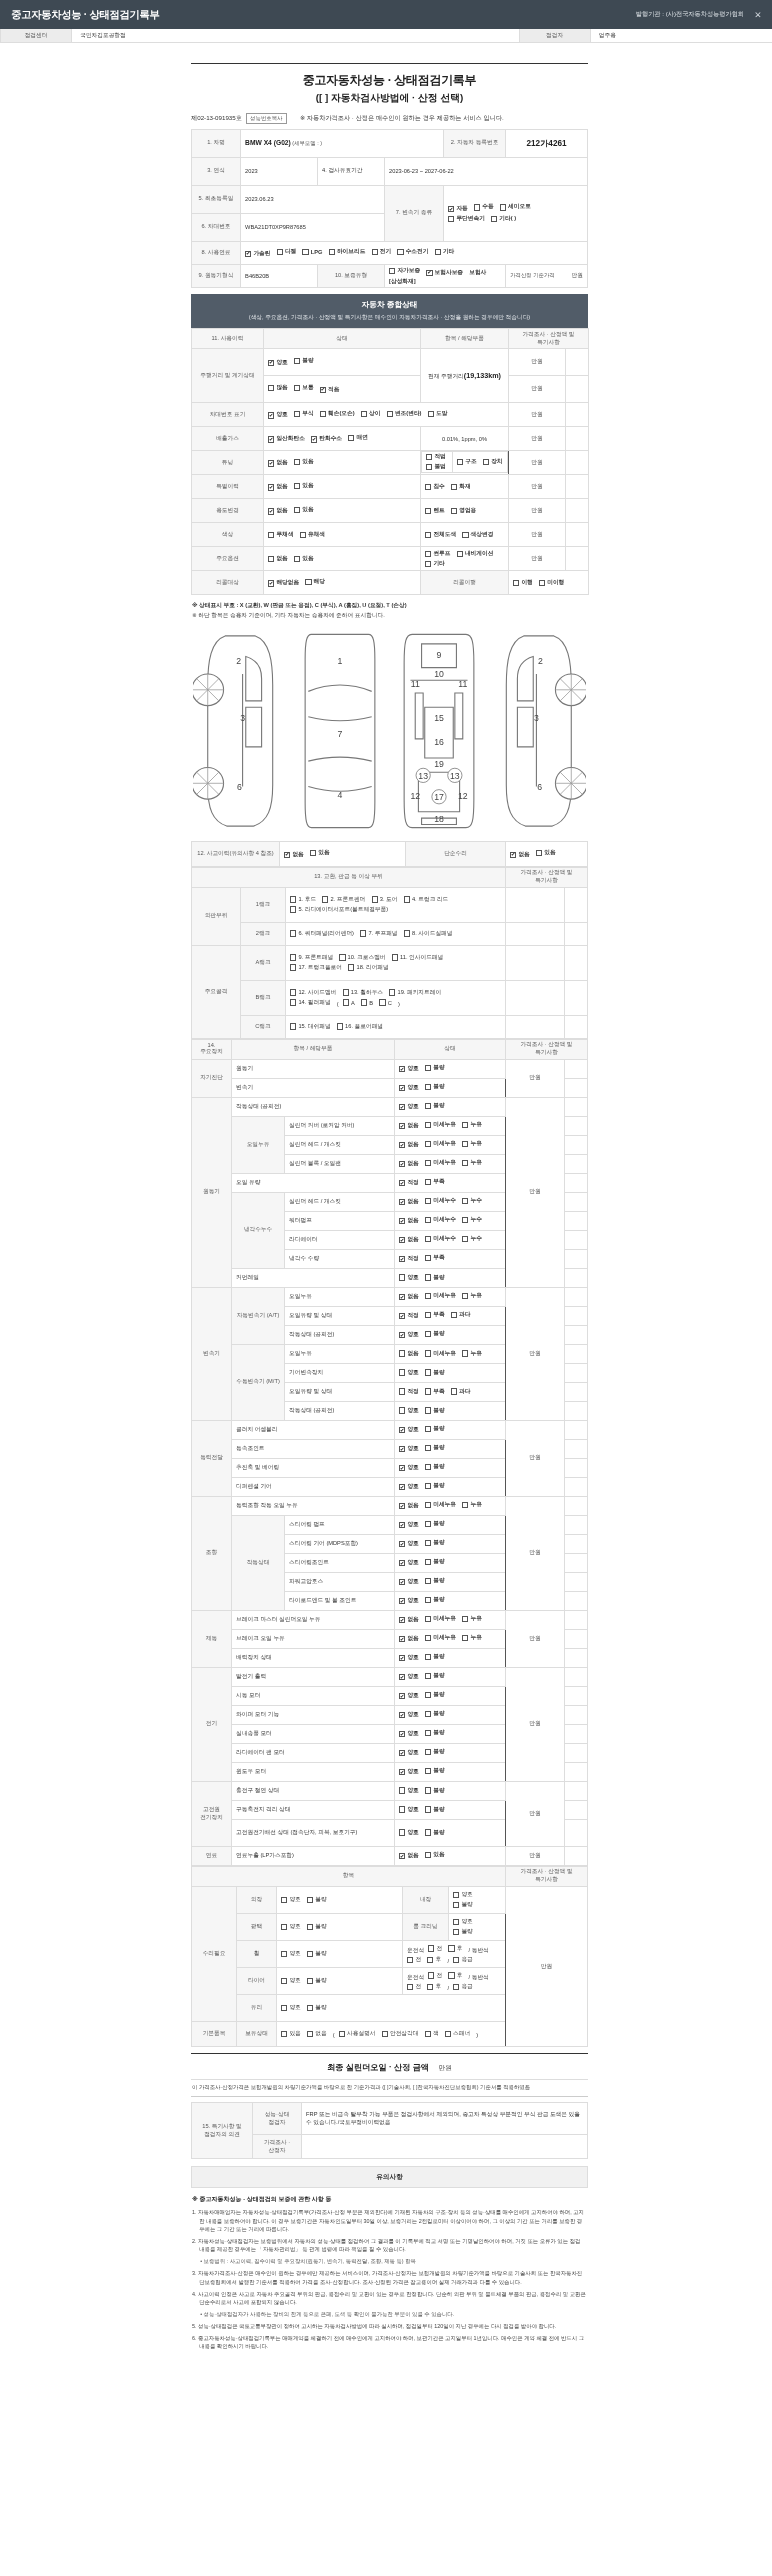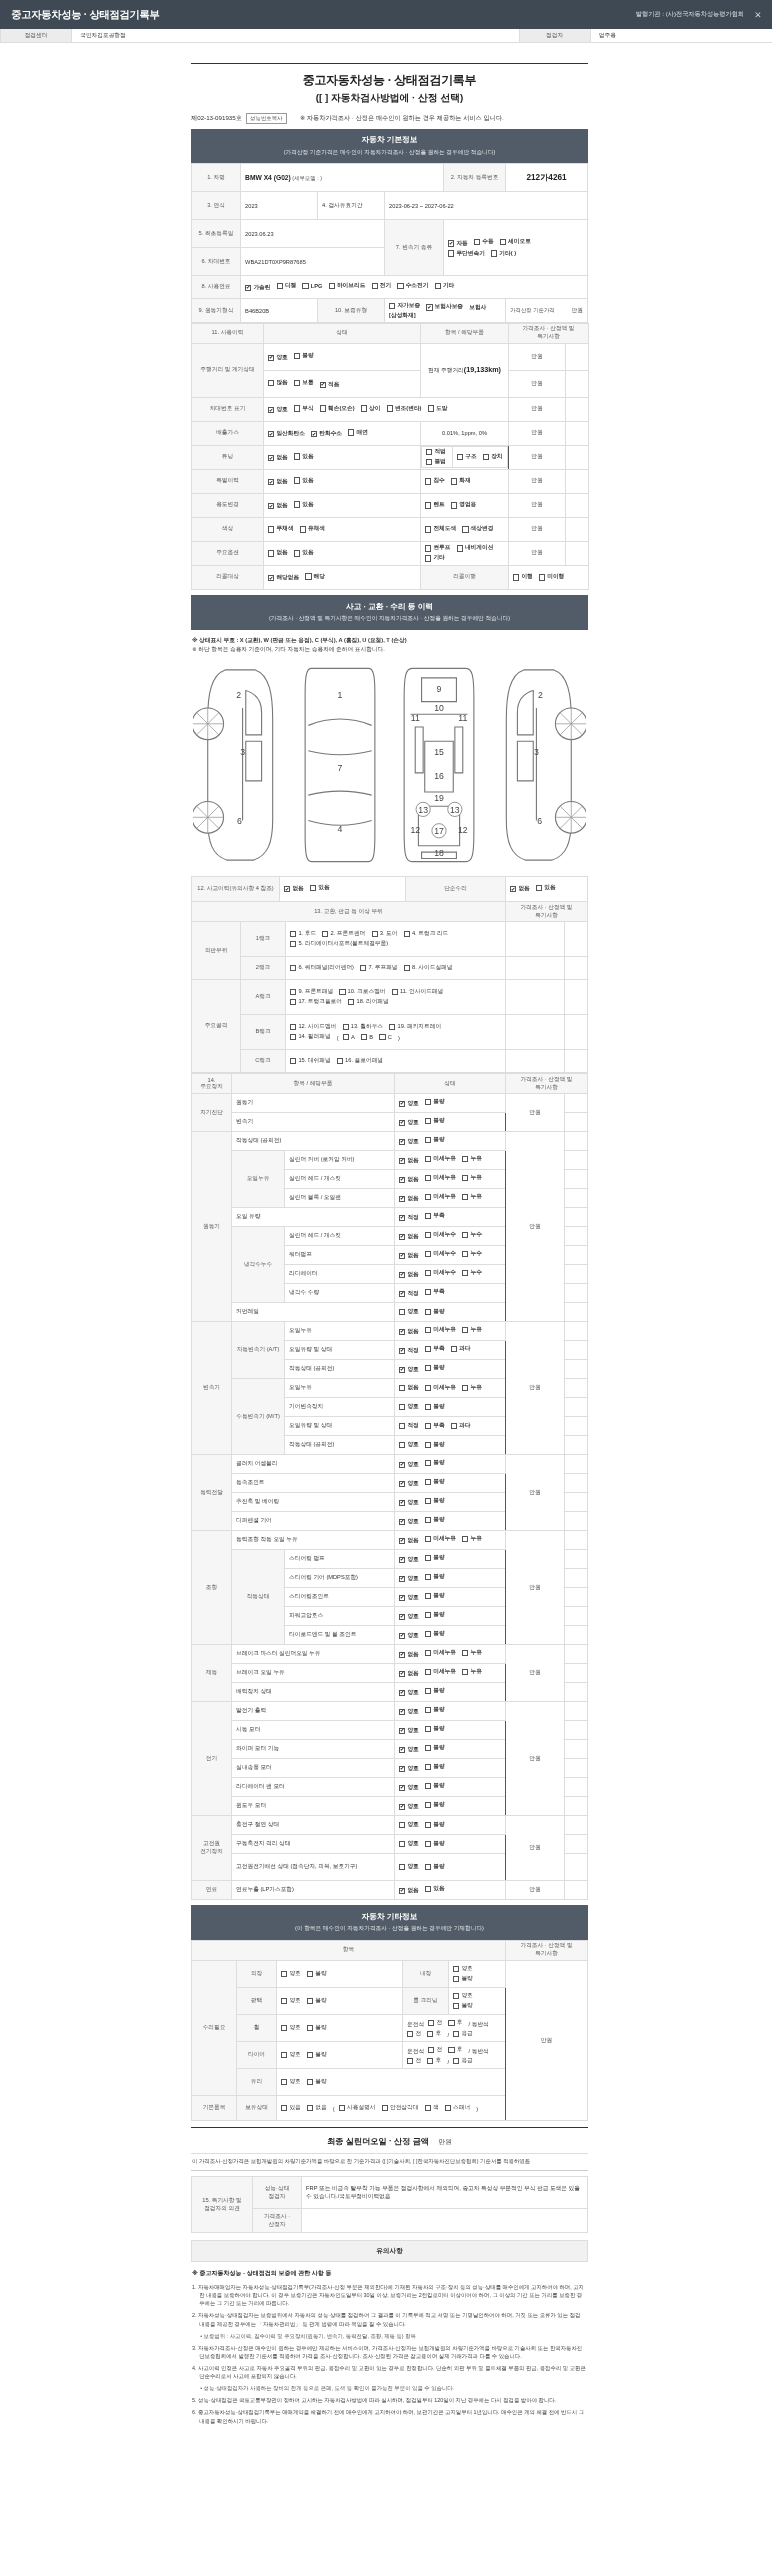--- a/index.html
+++ b/index.html
@@ -80,24 +80,20 @@
 
 <div class="doc">
   <div class="doc-title">중고자동차성능 · 상태점검기록부</div>
   <div class="doc-sub">([      ] 자동차검사방법에 · 산정 선택)</div>
   <div class="docno-row">
     <span>제02-13-091935호</span>
     <button class="badge">성능번호복사</button>
     <span class="svc-note">※ 자동차가격조사 · 산정은 매수인이 원하는 경우 제공하는 서비스 입니다.</span>
   </div>
 
-  <div class="band">
-    <div class="bt">자동차 기본정보</div>
-    <div class="bs">(가격산정 기준가격은 매수인이 자동차가격조사 · 산정을 원하는 경우에만 적습니다)</div>
-  </div>
   <table id="t-basic">
       <colgroup>
         <col style="width: 49px;">
         <col style="width: 77px;">
         <col style="width: 67px;">
         <col style="width: 59px;">
         <col style="width: 62px;">
         <col style="width: 82px;">
       </colgroup>
       <tbody>
@@ -175,20 +171,24 @@
               <span class="lb">자가보증</span>
             </span><span class="cb">
               <span class="bx">✔</span>
               <span class="lb">보험사보증</span>
             </span><span style="font-weight: bold;">보험사[삼성화재]</span></td>
           <td class="priceCell" style="text-align: left;"><span class="sm">가격산정 기준가격</span><span style="float: right;">만원</span></td>
         </tr>
       </tbody>
     </table>
 
+  <div class="band">
+    <div class="bt">자동차 종합상태</div>
+    <div class="bs">(색상, 주요옵션, 가격조사 · 산정액 및 특기사항은 매수인이 자동차가격조사 · 산정을 원하는 경우에만 적습니다)</div>
+  </div>
   <table id="t-comp">
       <colgroup>
         <col style="width: 72px;">
         <col style="width: 157px;">
         <col style="width: 88px;">
         <col style="width: 57px;">
         <col style="width: 23px;">
       </colgroup>
       <tbody>
         <tr style="height: 17.5px;">
@@ -388,24 +388,20 @@
               <span class="bx"></span>
               <span class="lb">이행</span>
             </span><span class="cb">
               <span class="bx"></span>
               <span class="lb">미이행</span>
             </span></td>
         </tr>
       </tbody>
     </table>
 
-  <div class="band">
-    <div class="bt">사고 · 교환 · 수리 등 이력</div>
-    <div class="bs">(가격조사 · 산정액 및 특기사항은 매수인이 자동차가격조사 · 산정을 원하는 경우에만 적습니다)</div>
-  </div>
   <div class="notes">
     <div class="n1">※ 상태표시 부호 : X (교환), W (판금 또는 용접), C (부식), A (흠집), U (요철), T (손상)</div>
     <div>※ 하단 항목은 승용차 기준이며, 기타 자동차는 승용차에 준하여 표시합니다.</div>
   </div>
   <div class="diagrams" id="diagrams">
       <svg viewBox="0 0 120 260" width="96" height="206">
         <path d="M40,10 C22,16 18,42 18,72 L18,198 C18,228 24,244 42,250 L76,250 C94,244 100,228 100,198 L100,72 C100,42 96,16 78,10 Z" fill="none" stroke="#777" stroke-width="1.4"></path>
         <path d="M62,58 L62,200" fill="none" stroke="#777" stroke-width="1.4"></path>
         <path d="M66,36 C80,40 86,50 86,64 L86,92 L66,92 Z" fill="none" stroke="#777" stroke-width="1.4"></path>
         <path d="M66,100 L86,100 L86,150 L66,150 Z" fill="none" stroke="#777" stroke-width="1.4"></path>
@@ -1170,24 +1166,20 @@
             </span><span class="cb">
               <span class="bx"></span>
               <span class="lb">있음</span>
             </span></td>
           <td class="priceCell" rowspan="1">만원</td>
           <td></td>
         </tr>
       </tbody>
     </table>
 
-  <div class="band">
-    <div class="bt">자동차 기타정보</div>
-    <div class="bs">(이 항목은 매수인이 자동차가격조사 · 산정을 원하는 경우에만 기재합니다)</div>
-  </div>
   <table id="t-other" class="plain2">
       <colgroup>
         <col style="width: 45px;">
         <col style="width: 40px;">
         <col style="width: 126px;">
         <col style="width: 46px;">
         <col style="width: 57px;">
         <col style="width: 82px;">
       </colgroup>
       <tbody>

